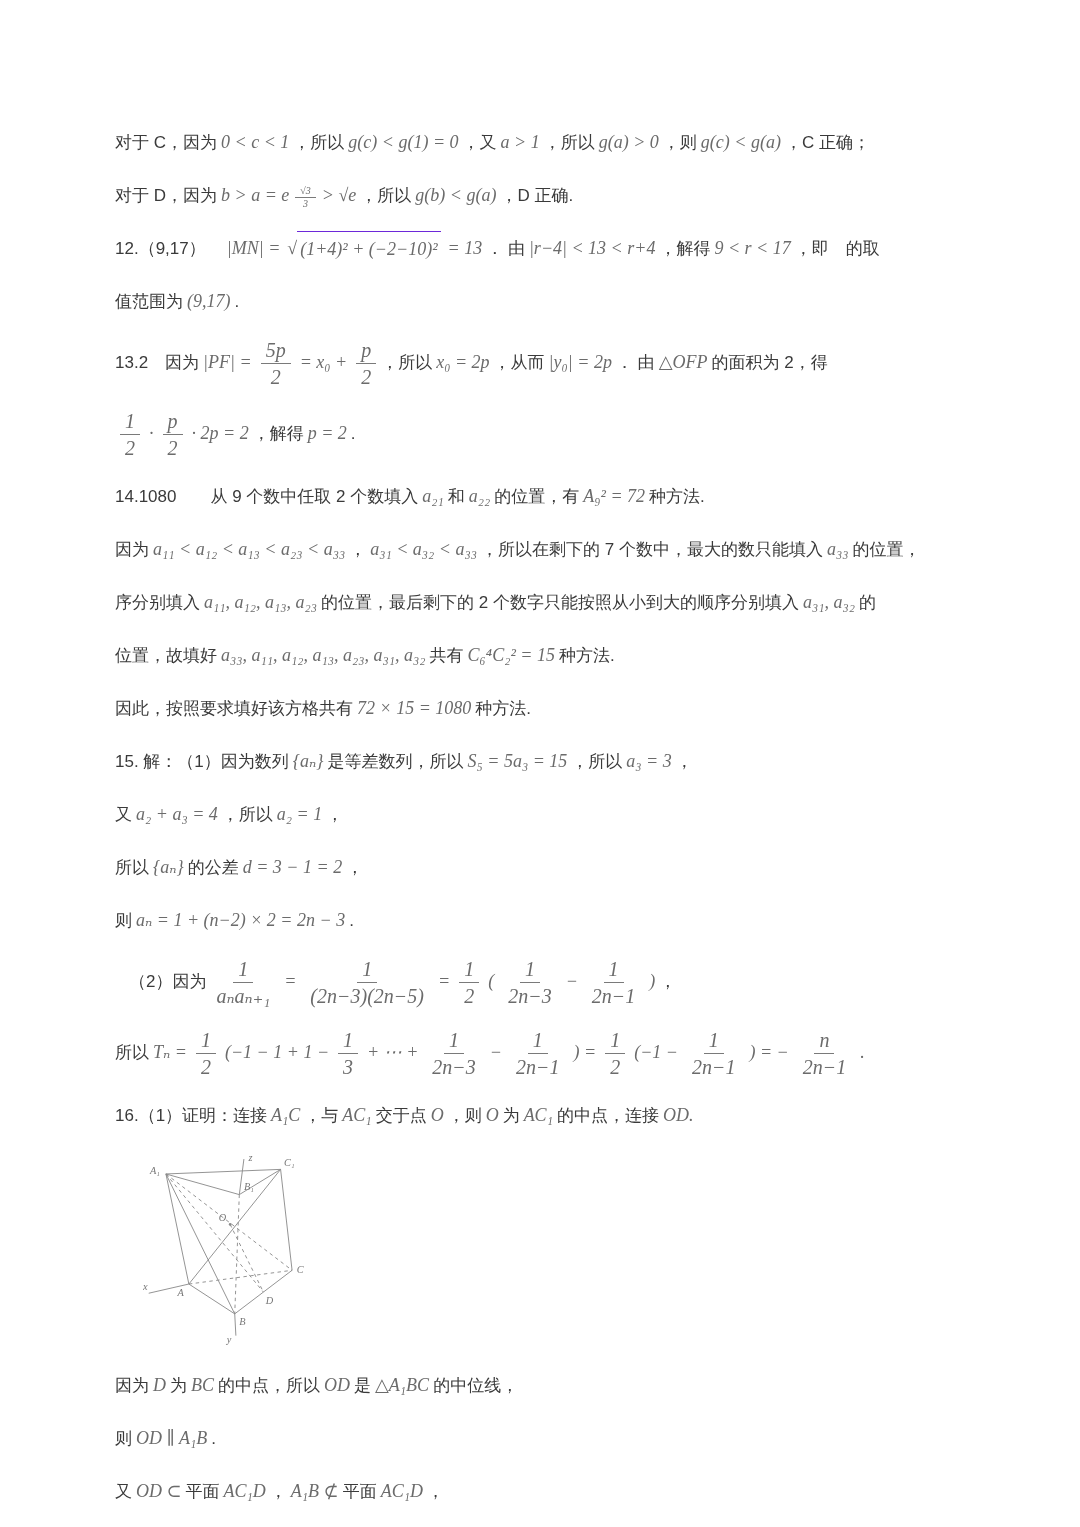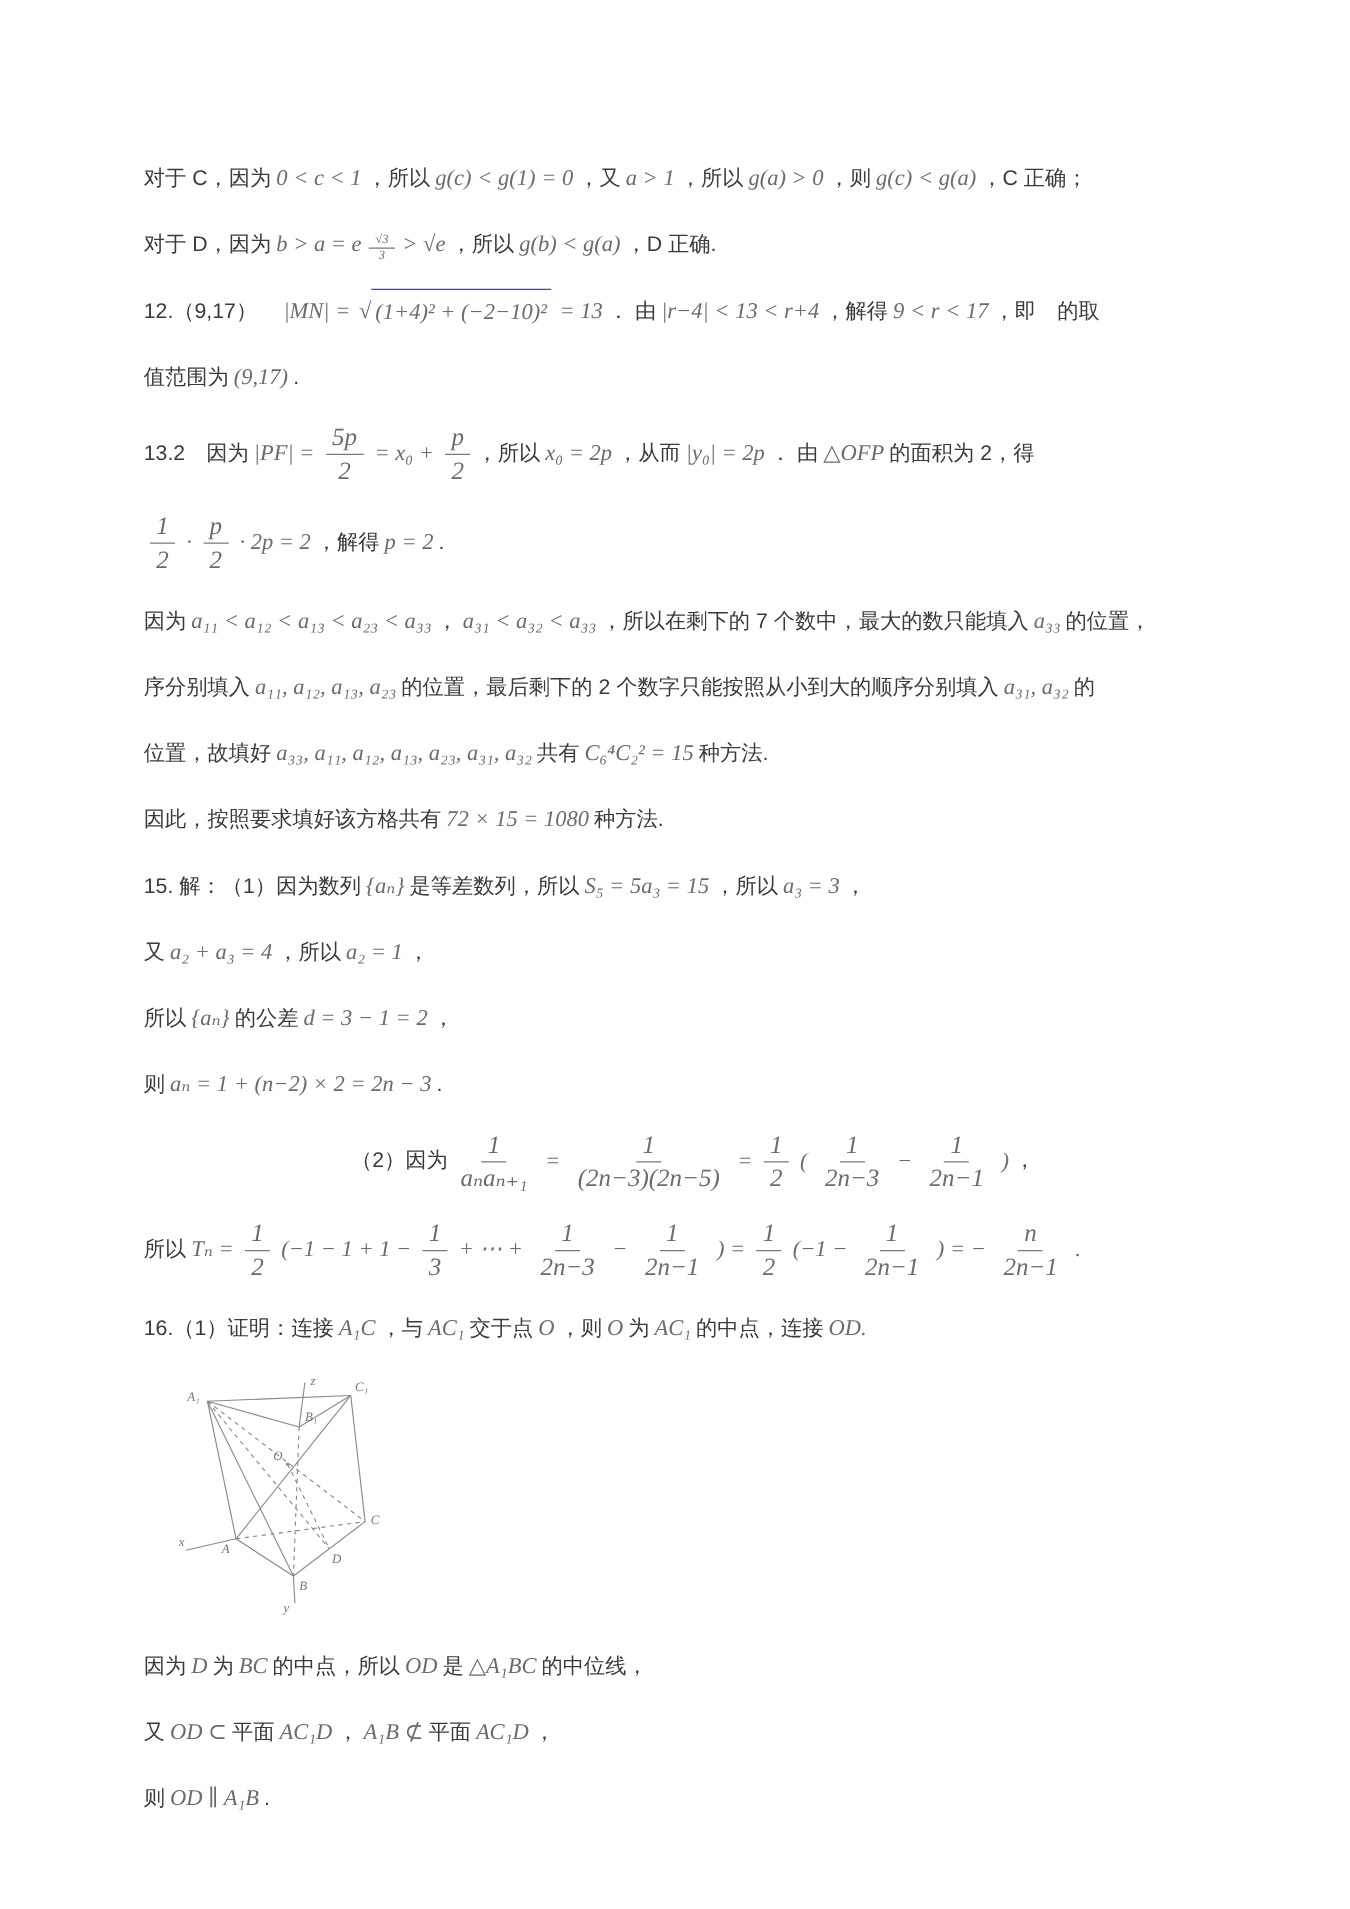--- a/index.html
+++ b/index.html
@@ -8,21 +8,21 @@
     background:#ffffff;
     padding:125px 100px 60px 115px;
     font-family:"Liberation Sans","DejaVu Sans",sans-serif;
     color:#3a3a3a;
   }
   .line {
     font-size:17px; line-height:34px;
     margin:0 0 18px 0;
     color:#3a3a3a;
   }
-  .line.ind1 { padding-left:14px;text-align:center; }
+  .line.ind1 { padding-left:14px; }
   .cjk { color:#3a3a3a; }
   .math {
     font-family:"Liberation Serif","DejaVu Serif",serif;
     font-style:italic; color:#6b6b6b;
     font-size:18px; padding:0 4px; white-space:nowrap;
   }
   .frac {
     display:inline-flex; flex-direction:column; align-items:center;
     vertical-align:middle;
     font-family:"Liberation Serif","DejaVu Serif",serif;
@@ -69,20 +69,21 @@
           <span class="num">p</span>
           <span class="den">2</span>
         </span><span class="cjk">，所以</span><span class="math">x₀ = 2p</span><span class="cjk">，从而</span><span class="math">|y₀| = 2p</span><span class="cjk">． 由</span><span class="math">△OFP</span><span class="cjk">的面积为 2，得</span></div>
       <div class="line"><span class="frac">
           <span class="num">1</span>
           <span class="den">2</span>
         </span><span class="math">·</span><span class="frac">
           <span class="num">p</span>
           <span class="den">2</span>
         </span><span class="math">· 2p = 2</span><span class="cjk">，解得</span><span class="math">p = 2</span><span class="cjk">.</span></div>
+      <div class="line"><span class="cjk">14.1080　　从 9 个数中任取 2 个数填入</span><span class="math">a₂₁</span><span class="cjk">和</span><span class="math">a₂₂</span><span class="cjk">的位置，有</span><span class="math">A₉² = 72</span><span class="cjk">种方法.</span></div>
       <div class="line"><span class="cjk">因为</span><span class="math">a₁₁ &lt; a₁₂ &lt; a₁₃ &lt; a₂₃ &lt; a₃₃</span><span class="cjk">，</span><span class="math">a₃₁ &lt; a₃₂ &lt; a₃₃</span><span class="cjk">，所以在剩下的 7 个数中，最大的数只能填入</span><span class="math">a₃₃</span><span class="cjk">的位置，</span></div>
       <div class="line"><span class="cjk">序分别填入</span><span class="math">a₁₁, a₁₂, a₁₃, a₂₃</span><span class="cjk">的位置，最后剩下的 2 个数字只能按照从小到大的顺序分别填入</span><span class="math">a₃₁, a₃₂</span><span class="cjk">的</span></div>
       <div class="line"><span class="cjk">位置，故填好</span><span class="math">a₃₃, a₁₁, a₁₂, a₁₃, a₂₃, a₃₁, a₃₂</span><span class="cjk">共有</span><span class="math">C₆⁴C₂² = 15</span><span class="cjk">种方法.</span></div>
       <div class="line"><span class="cjk">因此，按照要求填好该方格共有</span><span class="math">72 × 15 = 1080</span><span class="cjk">种方法.</span></div>
       <div class="line"><span class="cjk">15. 解：（1）因为数列</span><span class="math">{aₙ}</span><span class="cjk">是等差数列，所以</span><span class="math">S₅ = 5a₃ = 15</span><span class="cjk">，所以</span><span class="math">a₃ = 3</span><span class="cjk">，</span></div>
       <div class="line"><span class="cjk">又</span><span class="math">a₂ + a₃ = 4</span><span class="cjk">，所以</span><span class="math">a₂ = 1</span><span class="cjk">，</span></div>
       <div class="line"><span class="cjk">所以</span><span class="math">{aₙ}</span><span class="cjk">的公差</span><span class="math">d = 3 − 1 = 2</span><span class="cjk">，</span></div>
       <div class="line"><span class="cjk">则</span><span class="math">aₙ = 1 + (n−2) × 2 = 2n − 3</span><span class="cjk">.</span></div>
       <div class="line ind1"><span class="cjk">（2）因为</span><span class="frac">
           <span class="num">1</span>
@@ -162,17 +163,17 @@
       <text class="fig-label" x="107" y="133">D</text>
       <text class="fig-label" x="66" y="61">O</text>
       <text class="fig-label" x="0" y="121">x</text>
       <text class="fig-label" x="73" y="167">y</text>
       <text class="fig-label" x="92" y="9">z</text>
     </svg>
   </div>
 
   <div>
       <div class="line"><span class="cjk">因为</span><span class="math">D</span><span class="cjk">为</span><span class="math">BC</span><span class="cjk">的中点，所以</span><span class="math">OD</span><span class="cjk">是</span><span class="math">△A₁BC</span><span class="cjk">的中位线，</span></div>
+      <div class="line"><span class="cjk">则</span><span class="math">OD ∥ A₁B</span><span class="cjk">.</span></div>
       <div class="line"><span class="cjk">又</span><span class="math">OD ⊂</span><span class="cjk">平面</span><span class="math">AC₁D</span><span class="cjk">，</span><span class="math">A₁B ⊄</span><span class="cjk">平面</span><span class="math">AC₁D</span><span class="cjk">，</span></div>
-      <div class="line"><span class="cjk">则</span><span class="math">OD ∥ A₁B</span><span class="cjk">.</span></div>
     </div>
 
 </div>
 
 </body></html>

